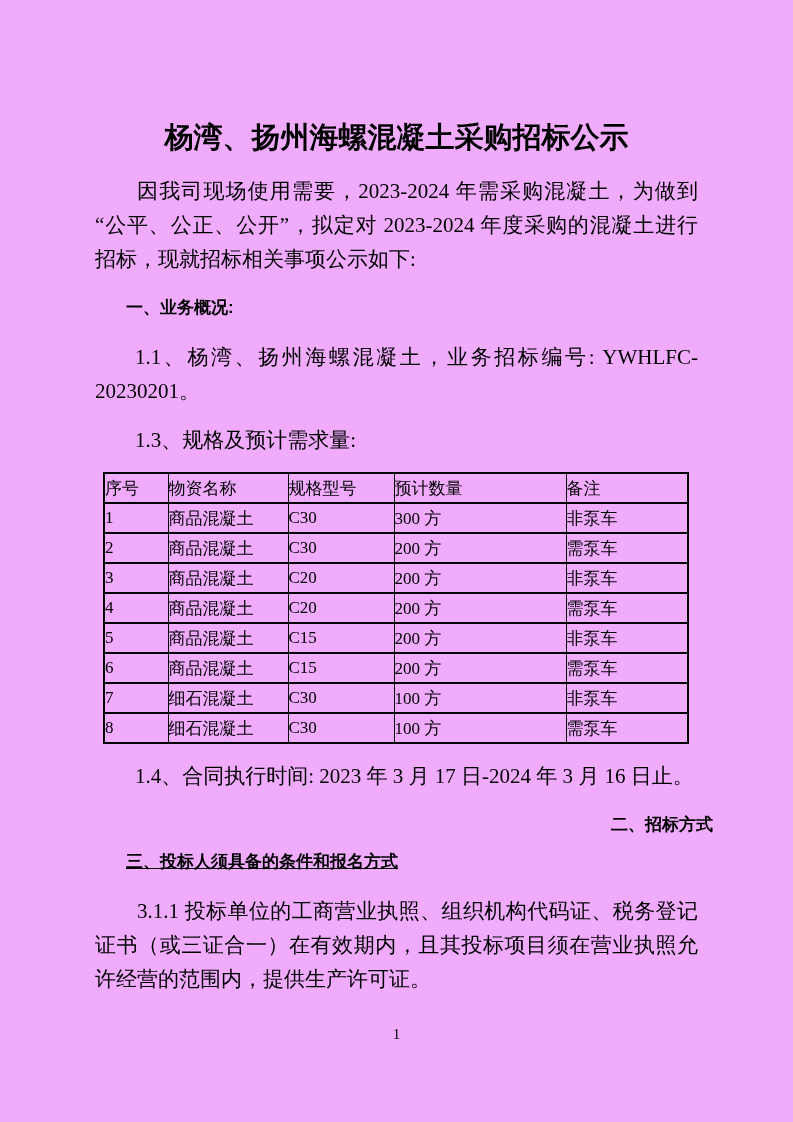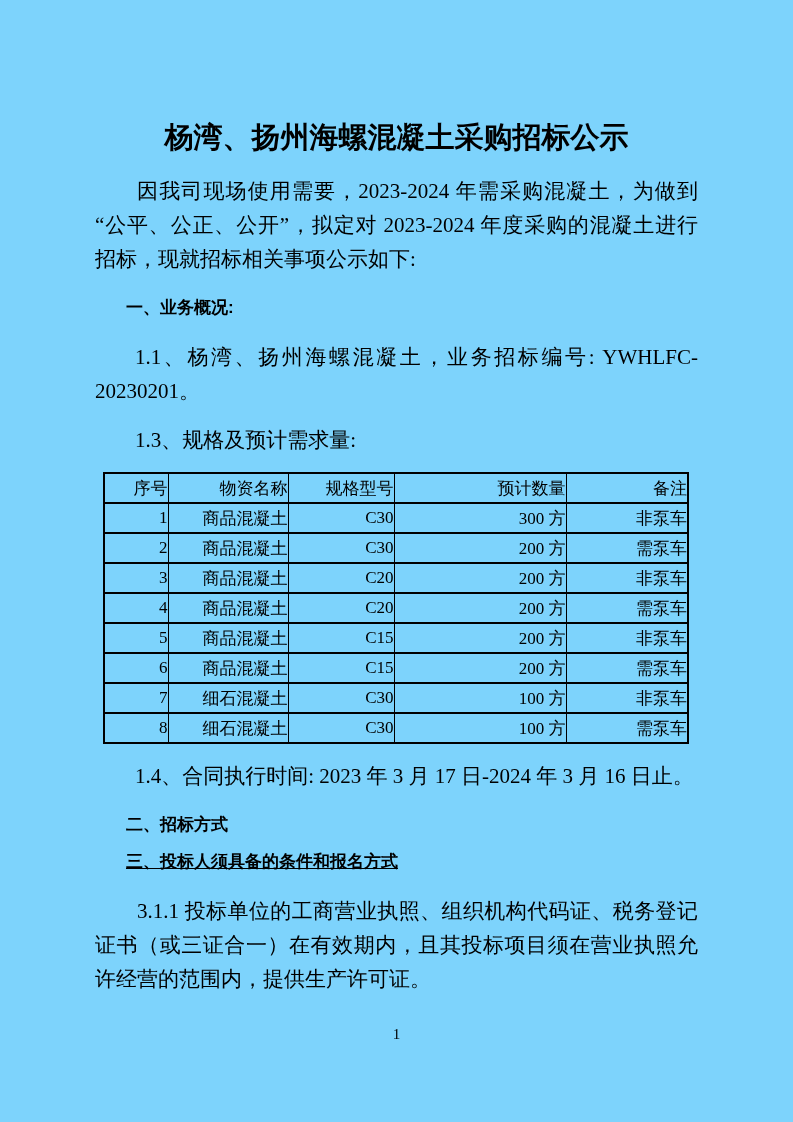--- a/index.html
+++ b/index.html
@@ -4,21 +4,21 @@
 <style>
   html, body {
     margin: 0;
     padding: 0;
     background: #ffffff;
   }
   .page {
     position: relative;
     width: 793px;
     height: 1122px;
-    background: #7dd3fc;
+    background: #f0abfc;
     color: #000000;
     font-family: "Liberation Serif", "DejaVu Serif", serif;
     overflow: hidden;
     box-sizing: border-box;
   }
   .content {
     padding: 0 80px;
   }
   .doc-title {
     margin: 115px 0 0 0;
@@ -58,35 +58,35 @@
     margin: 11px 0 0 23px;
     font-size: 17px;
     border: 2px solid #000000;
   }
   table.spec-table th,
   table.spec-table td {
     border-left: 1px solid #000000;
     border-right: 1px solid #000000;
     border-top: 2px solid #000000;
     border-bottom: 2px solid #000000;
-    text-align: right;
+    text-align: left;
     vertical-align: middle;
     font-weight: normal;
     padding: 0;
     height: 28px;
     overflow: hidden;
     white-space: nowrap;
   }
   col.c-seq   { width: 64px; }
   col.c-name  { width: 120px; }
   col.c-spec  { width: 106px; }
   col.c-qty   { width: 172px; }
   col.c-note  { width: 122px; }
   .item14 { margin-top: 6px; }
-  .sec2-heading { margin-top: 11px; }
+  .sec2-heading { margin-top: 11px; text-align: right; }
   .sec3-heading { margin-top: 3px; text-decoration: underline; }
   .sub31 { margin-top: 8px; }
   .para311 {
     margin-top: 5px;
     line-height: 36px;
   }
   .page-number {
     position: absolute;
     left: 0;
     right: 0;

